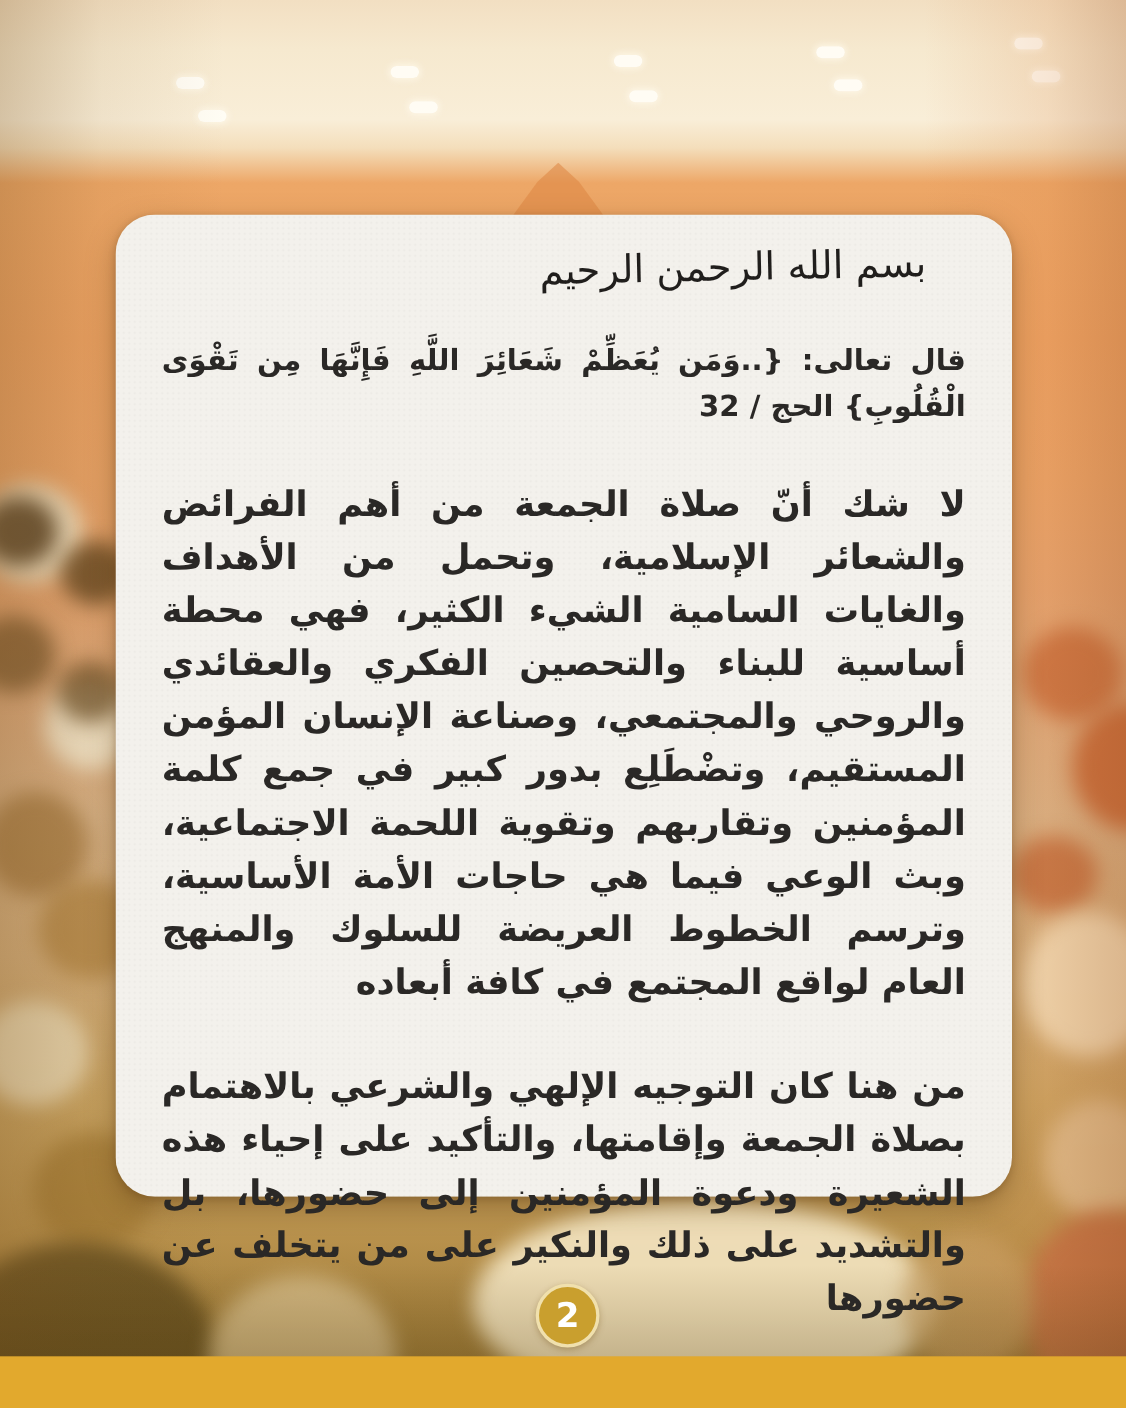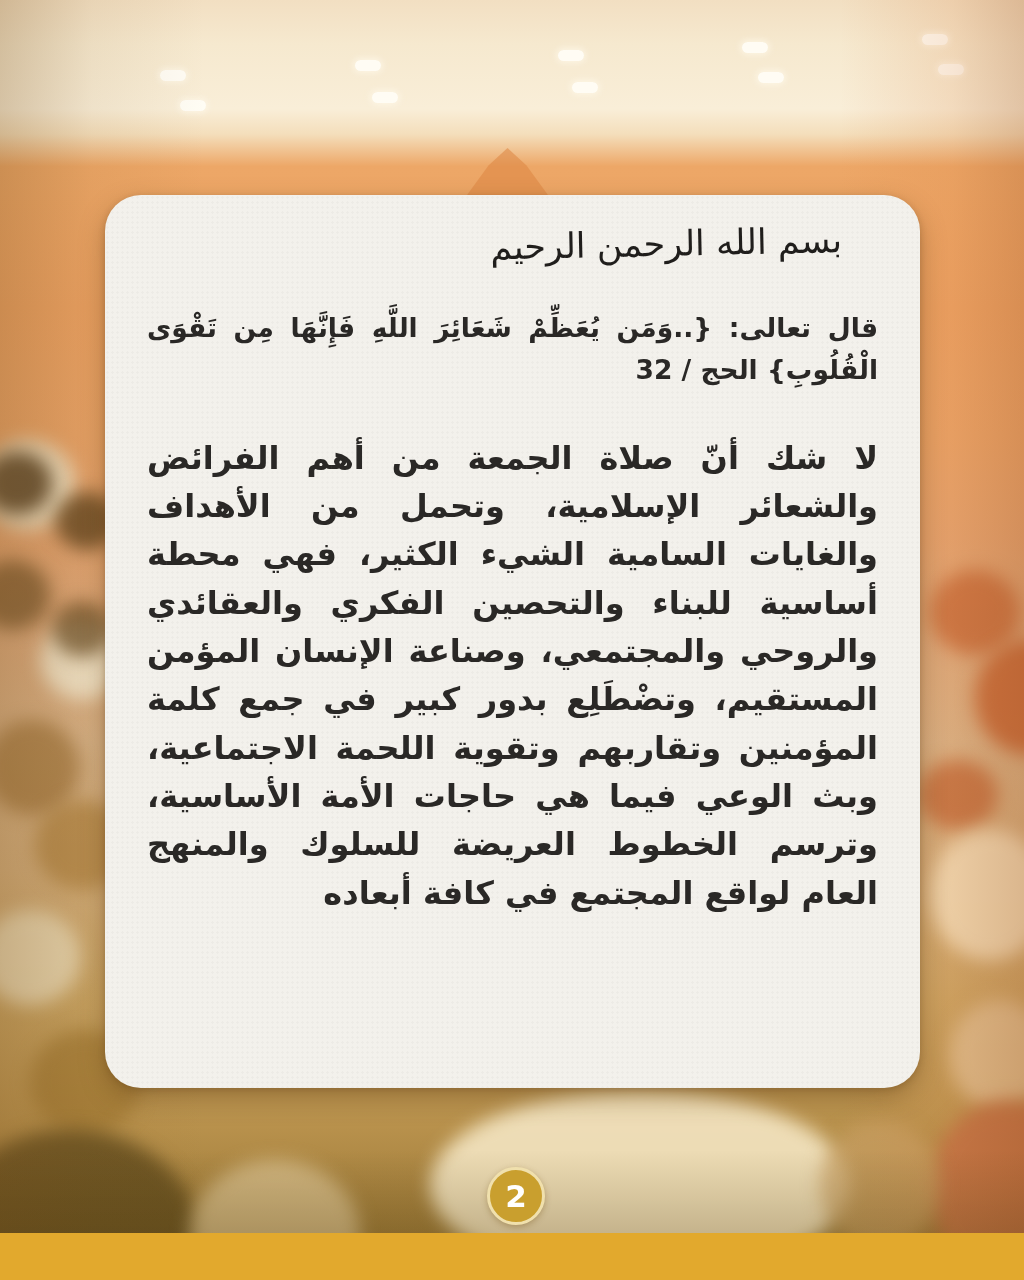--- a/index.html
+++ b/index.html
@@ -109,20 +109,21 @@
     <div class="blob" style="left:820px;top:1120px;width:120px;height:130px;background:rgba(200,160,100,.7);"></div>
   </div>
 
   <div class="bg-side-shade"></div>
   <div class="bar-shadow"></div>
 
   <div class="card" style="background-color: rgb(243, 241, 236);">
     <div class="bismillah">بسم الله الرحمن الرحيم</div>
     <p class="verse"><span>قال تعالى:</span> <span>{..وَمَن يُعَظِّمْ شَعَائِرَ اللَّهِ فَإِنَّهَا مِن تَقْوَى الْقُلُوبِ}</span> <span>الحج / 32</span></p>
     <p class="para para1">لا شك أنّ صلاة الجمعة من أهم الفرائض والشعائر الإسلامية، وتحمل من الأهداف والغايات السامية الشيء الكثير، فهي محطة أساسية للبناء والتحصين الفكري والعقائدي والروحي والمجتمعي، وصناعة الإنسان المؤمن المستقيم، وتضْطَلِع بدور كبير في جمع كلمة المؤمنين وتقاربهم وتقوية اللحمة الاجتماعية، وبث الوعي فيما هي حاجات الأمة الأساسية، وترسم الخطوط العريضة للسلوك والمنهج العام لواقع المجتمع في كافة أبعاده</p>
+    <p class="para para2">من هنا كان التوجيه الإلهي والشرعي بالاهتمام بصلاة الجمعة وإقامتها، والتأكيد على إحياء هذه الشعيرة ودعوة المؤمنين إلى حضورها، بل والتشديد على ذلك والنكير على من يتخلف عن حضورها</p>
   </div>
 
   <div class="page-badge" style="background-color: rgb(201, 159, 46);">
     <span>2</span>
   </div>
 
   <div class="footer-bar" style="background-color: rgb(226, 169, 45);"></div>
 
 </div>
 

